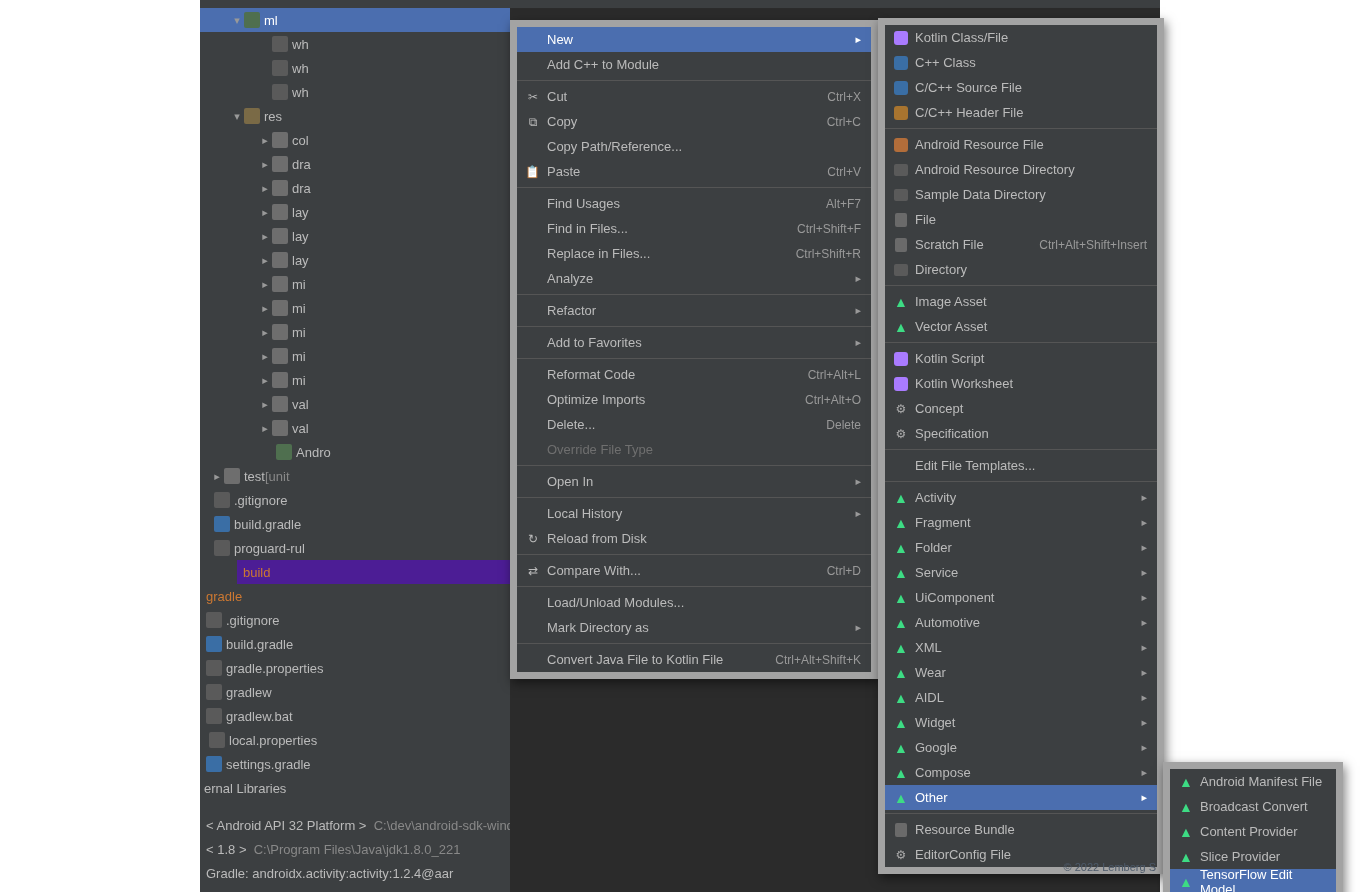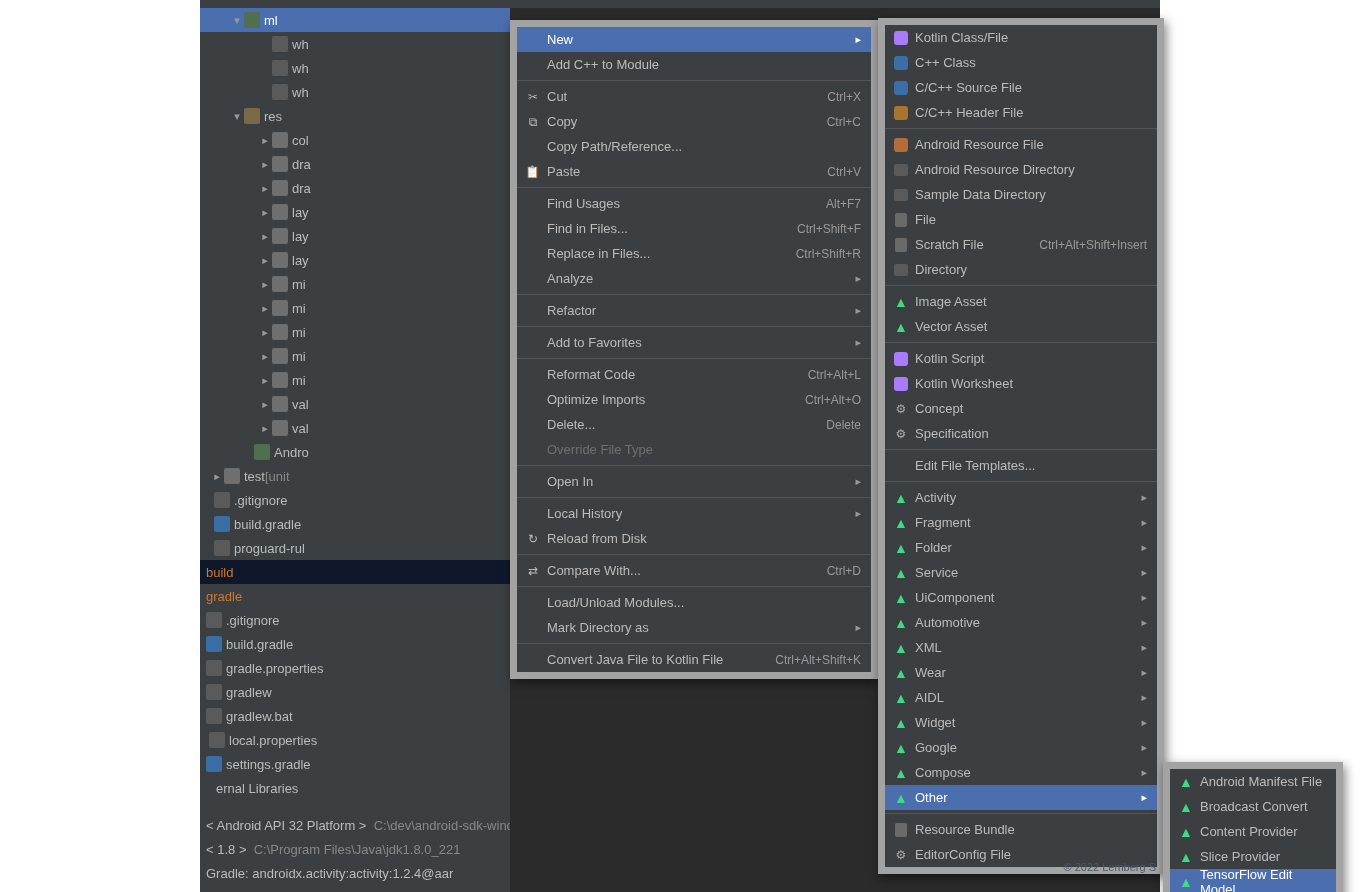--- a/index.html
+++ b/index.html
@@ -33,21 +33,21 @@
   }
   .tree-row {
     height: 24px;
     display: flex;
     align-items: center;
     padding-left: 6px;
     white-space: nowrap;
     font-size: 13px;
   }
   .tree-row.sel { background: #4b6eaf; color: #fff; }
-  .tree-row.build-highlight { background: #0f172a; color:#cc7832; }
+  .tree-row.build-highlight { background: #4c1d95; color:#cc7832;margin-left:37px; }
   .chev { width: 14px; text-align: center; color:#999; font-size:11px;}
   .ticon { width: 16px; height: 16px; margin-right: 4px; display:inline-block; }
   .fld { background:#6e6e6e; border-radius:2px; }
   .fld-res { background:#7a6a46; border-radius:2px;}
   .fld-ml  { background:#4f6f4f; border-radius:2px;}
   .file    { background:#5a5a5a; border-radius:2px;}
   .gradle  { background:#3a6ea5; border-radius:2px;}
   .dim { color:#888; }
   .orange { color:#cc7832; }
 
@@ -197,21 +197,21 @@
           <span class="ticon fld"></span>
           <span>val</span>
         </div>
         <div class="tree-row" style="padding-left: 58px;">
           <span class="chev">▸</span>
           <span class="ticon fld"></span>
           <span>val</span>
         </div>
       </div>
 
-    <div class="tree-row" style="padding-left:54px">
+    <div class="tree-row" style="padding-left:76px">
       <span class="ticon fld-ml"></span>
       <span>Andro</span>
     </div>
 
     <div class="tree-row" style="padding-left:10px">
       <span class="chev">▸</span>
       <span class="ticon fld"></span>
       <span>test </span>
         <span class="dim">[unit</span>
     </div>
@@ -257,21 +257,21 @@
         <span>gradlew.bat</span>
       </div>
     <div class="tree-row" style="padding-left:9px">
         <span class="ticon file"></span>
         <span>local.properties</span>
       </div>
     <div class="tree-row" style="padding-left:6px">
         <span class="ticon gradle"></span>
         <span>settings.gradle</span>
       </div>
-    <div class="tree-row" style="padding-left:16px">
+    <div class="tree-row" style="padding-left:4px">
         <span>ernal Libraries</span>
       </div>
 
     <div class="status-lines">
       <div><span class="lt">&lt; Android API 32 Platform &gt;</span>&nbsp;&nbsp;<span class="gt">C:\dev\android-sdk-windows</span></div>
       <div><span class="lt">&lt; 1.8 &gt;</span>&nbsp;&nbsp;<span class="gt">C:\Program Files\Java\jdk1.8.0_221</span></div>
       <div><span class="lt">Gradle: androidx.activity:activity:1.2.4@aar</span></div>
     </div>
   </div>
 

